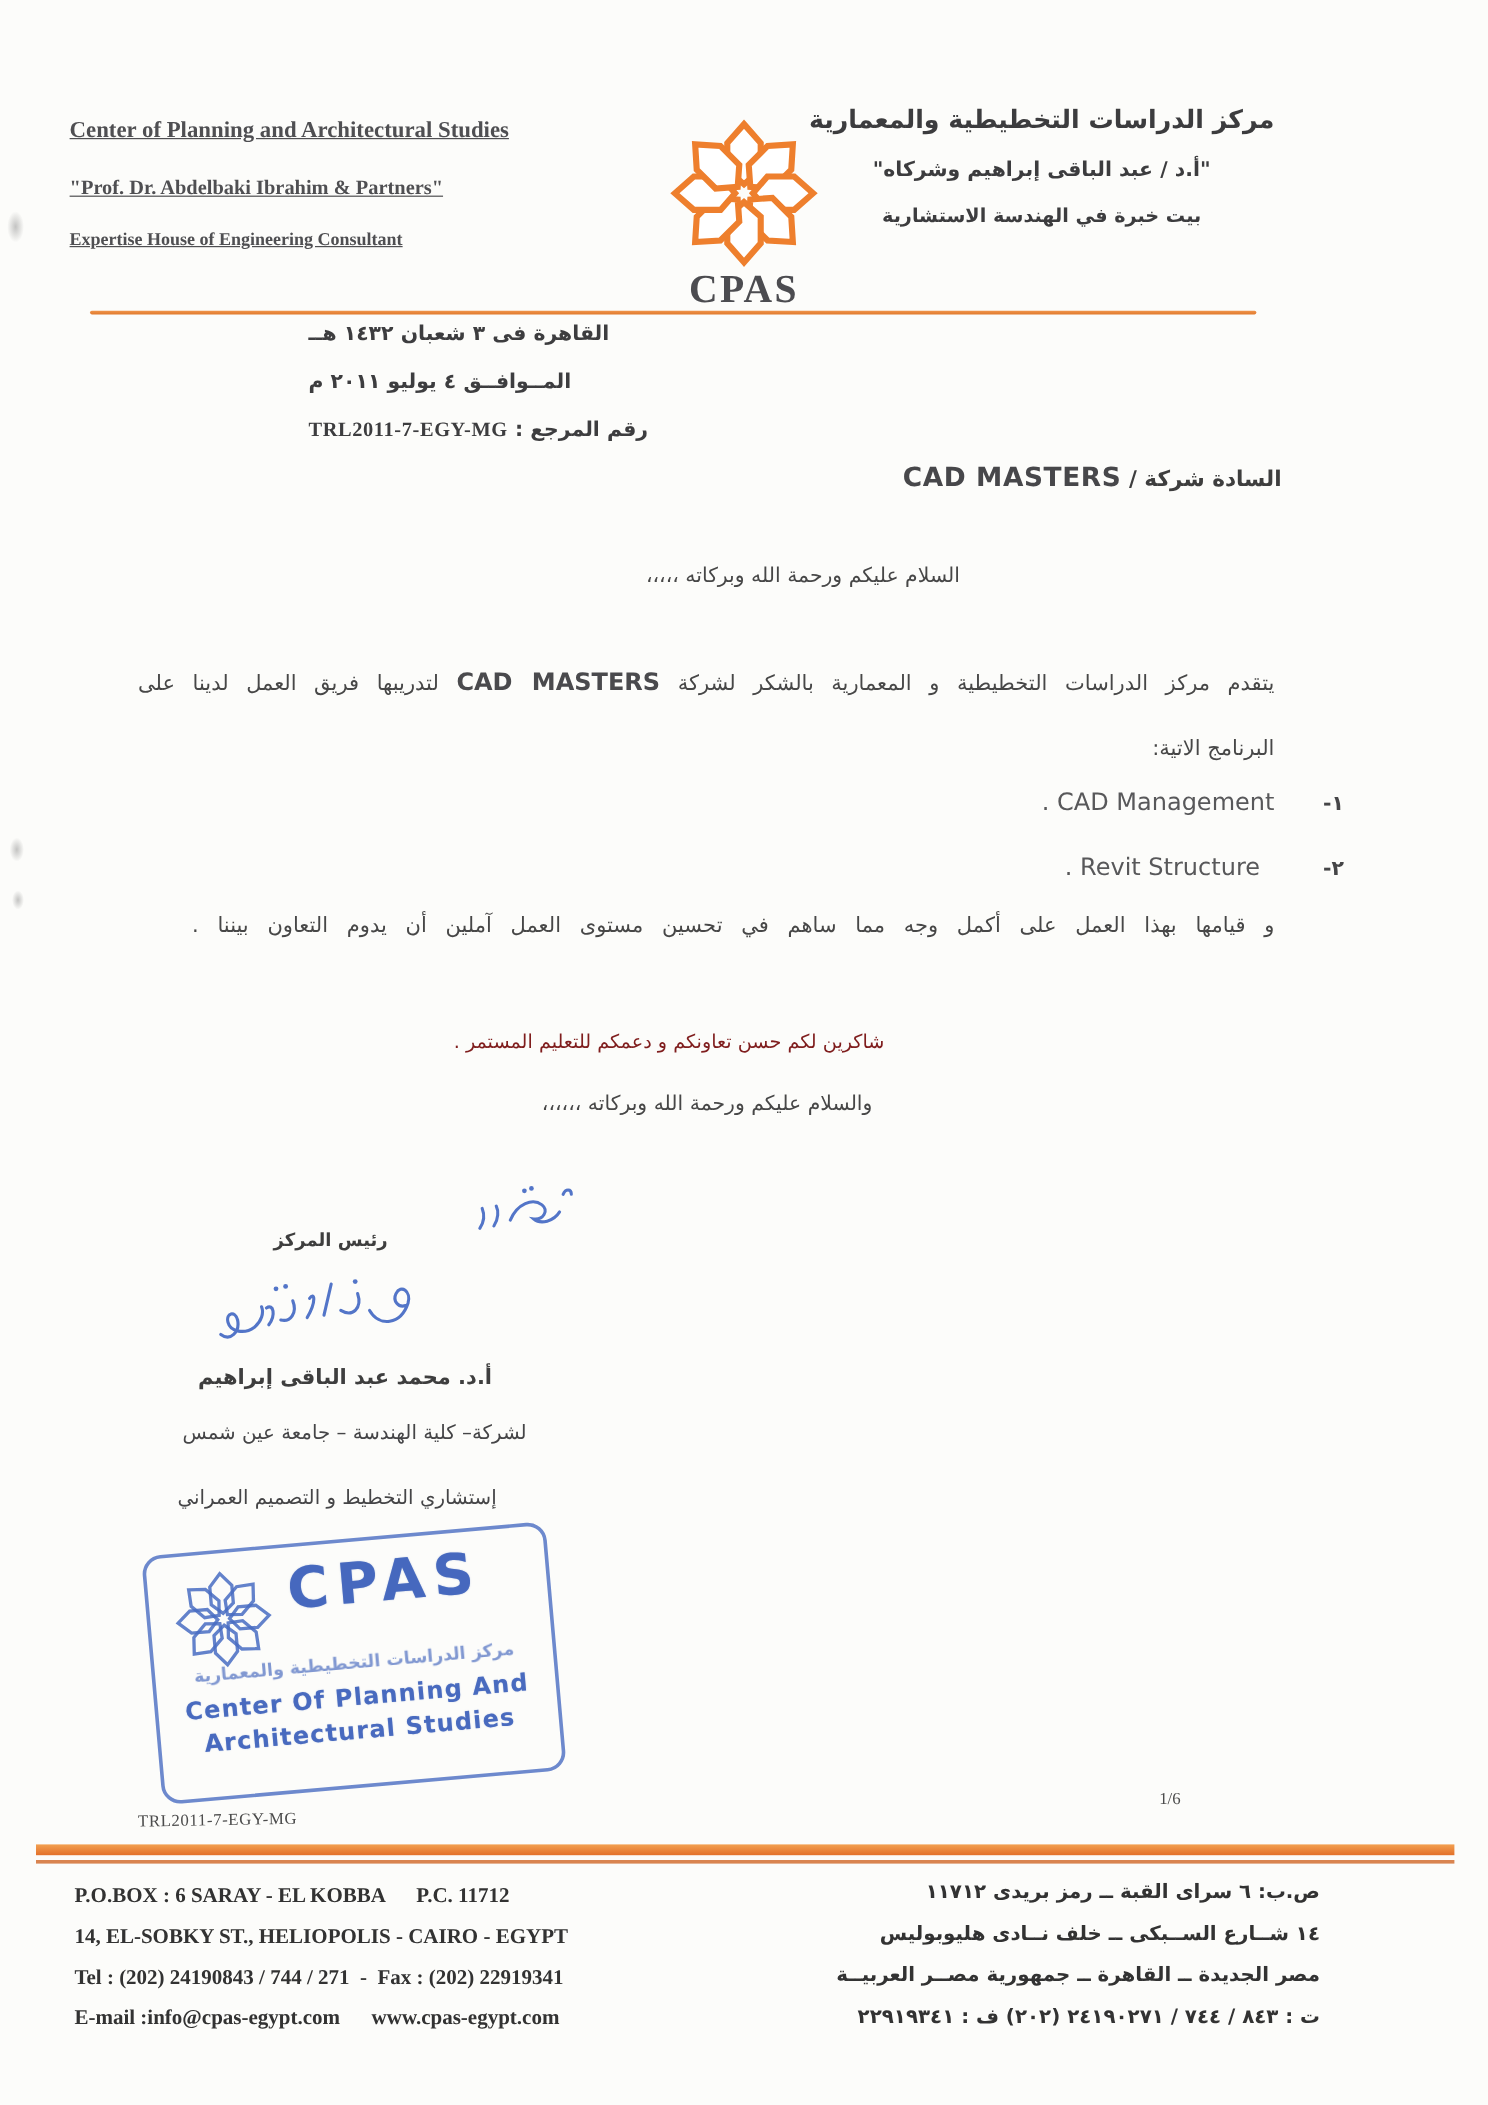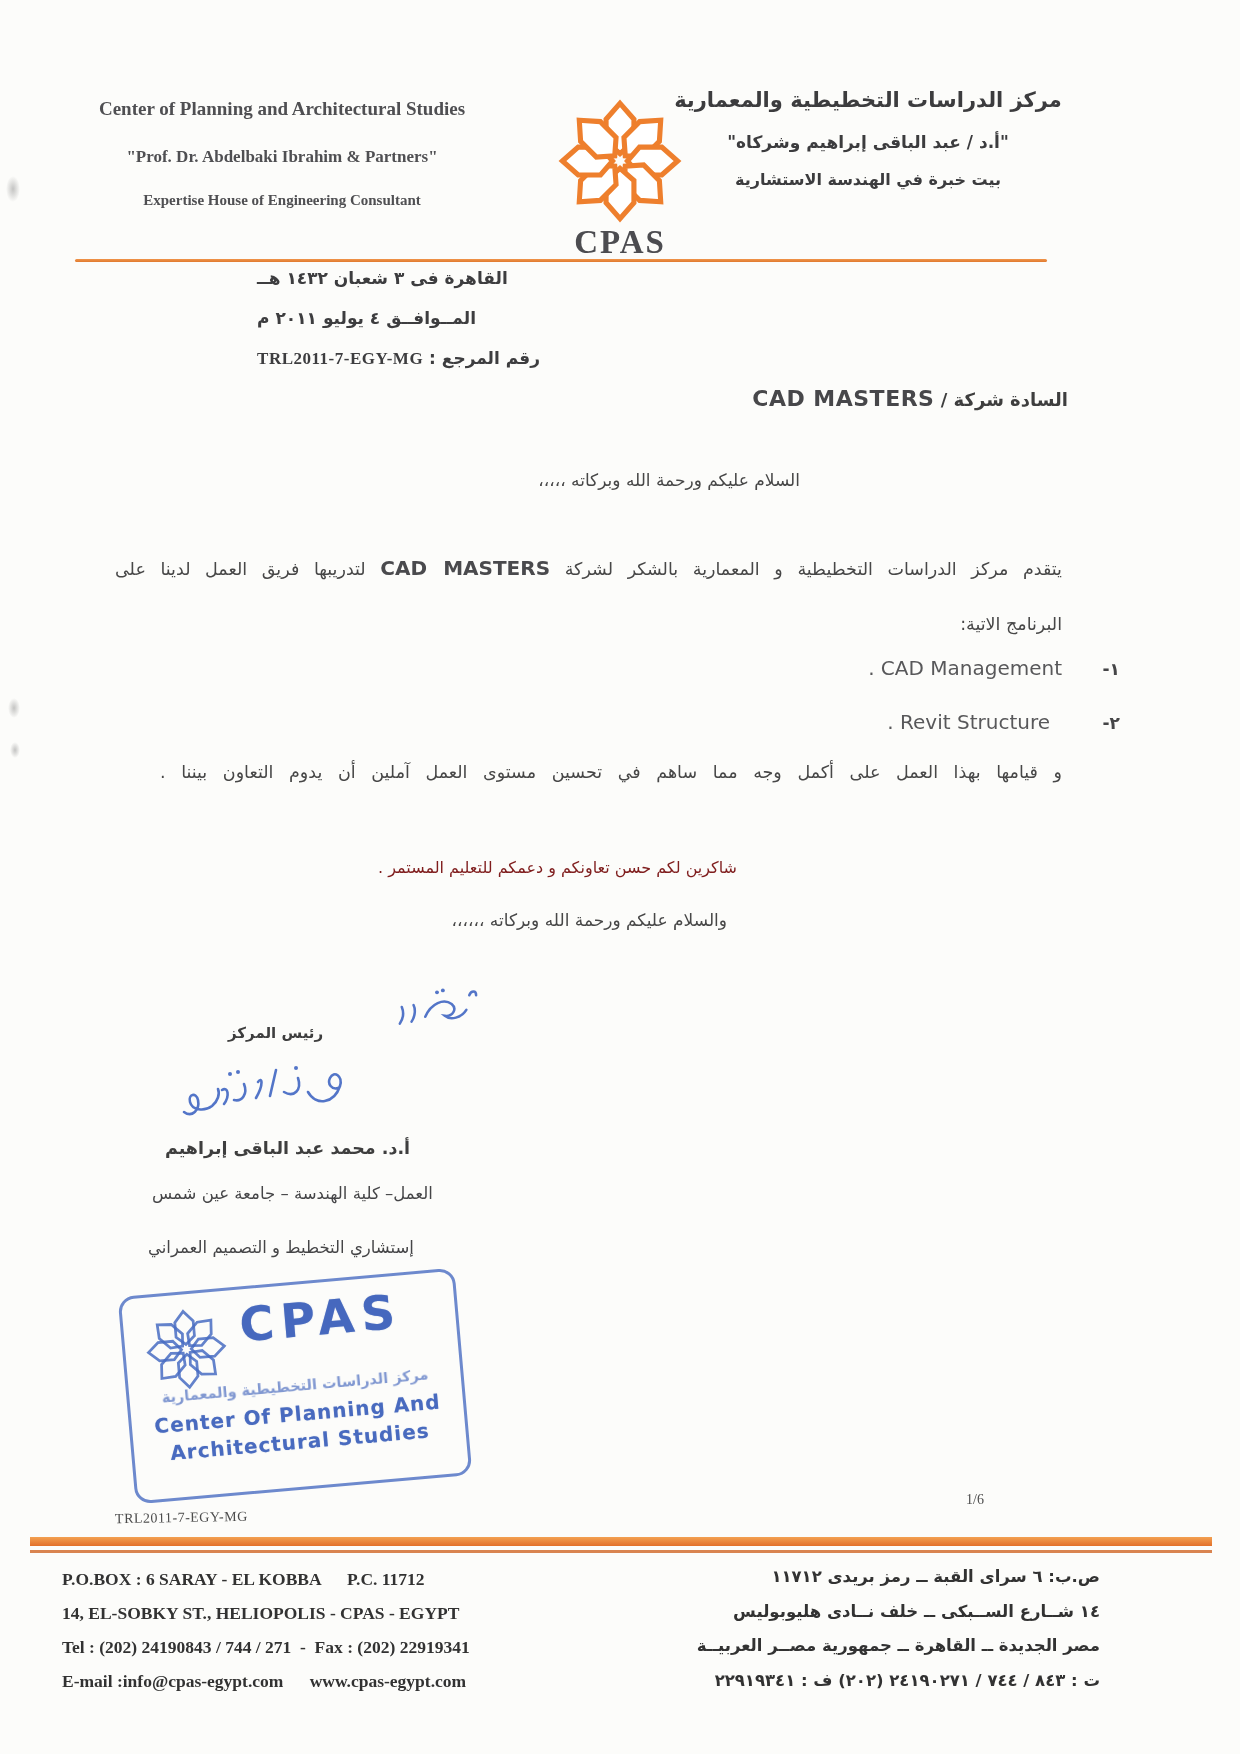--- a/index.html
+++ b/index.html
@@ -8,21 +8,21 @@
     width:1240px;height:1754px;
     background:#fcfcfa;
     overflow:hidden;
     font-family:"DejaVu Sans",sans-serif;
     color:#3e3e3e;
   }
   .abs{position:absolute;}
   .ar{font-family:"DejaVu Sans",sans-serif;direction:rtl;}
 
   
-  .header-en{left:58px;top:98px;width:448px;text-align:center;color:#4f4f52;}
+  .header-en{left:58px;top:98px;width:448px;text-align:left;color:#4f4f52;text-decoration:underline;}
   .header-en .l1{font-family:"Liberation Serif",serif;font-weight:bold;font-size:19px;}
   .header-en .l2{font-family:"Liberation Serif",serif;font-weight:bold;font-size:17px;margin-top:27px;}
   .header-en .l3{font-family:"Liberation Serif",serif;font-weight:bold;font-size:15px;margin-top:25px;}
   .header-ar{right:176px;top:88px;width:392px;text-align:center;color:#3c3c3e;}
   .header-ar .l1{font-size:21px;font-weight:bold;}
   .header-ar .l2{font-size:17px;font-weight:bold;margin-top:20px;}
   .header-ar .l3{font-size:16px;font-weight:bold;margin-top:18px;}
   .logo{left:552px;top:96px;width:136px;text-align:center;}
   .logo svg{display:block;margin:0 auto;}
   .logo .word{font-family:"Liberation Serif",serif;font-weight:700;font-size:33px;letter-spacing:2px;color:#4c4c50;margin-top:-2px;}
@@ -185,21 +185,21 @@
     <circle class="inkdot" cx="52" cy="14" r="2"></circle>
     <circle class="inkdot" cx="60" cy="12" r="2"></circle>
     <path class="ink" d="M78,38 C86,24 84,16 80,22"></path>
     <path class="ink" d="M92,36 L98,10"></path>
     <path class="ink" d="M106,32 C116,38 124,30 120,18"></path>
     <circle class="inkdot" cx="118" cy="8" r="2"></circle>
     <path class="ink" d="M130,32 C138,46 156,44 162,26 C165,16 156,10 152,18 C149,24 154,30 160,28"></path>
   </svg>
 
   <div class="abs sig-name ar">أ.د. محمد عبد الباقى إبراهيم</div>
-  <div class="abs sig-role1 ar">العمل– كلية الهندسة – جامعة عين شمس</div>
+  <div class="abs sig-role1 ar">لشركة– كلية الهندسة – جامعة عين شمس</div>
   <div class="abs sig-role2 ar">إستشاري التخطيط و التصميم العمراني</div>
 
   <div class="abs stamp">
     <svg class="star" width="86" height="86" viewBox="-70 -70 140 140">
       <g stroke="rgba(72,108,194,.85)" stroke-width="4.5" fill="none" stroke-linejoin="miter">
         <path d="M0,-62 L15,-45 L15,-21 L0,-8 L-15,-21 L-15,-45 Z"></path>
         <path d="M0,-62 L15,-45 L15,-21 L0,-8 L-15,-21 L-15,-45 Z" transform="rotate(45)"></path>
         <path d="M0,-62 L15,-45 L15,-21 L0,-8 L-15,-21 L-15,-45 Z" transform="rotate(90)"></path>
         <path d="M0,-62 L15,-45 L15,-21 L0,-8 L-15,-21 L-15,-45 Z" transform="rotate(135)"></path>
         <path d="M0,-62 L15,-45 L15,-21 L0,-8 L-15,-21 L-15,-45 Z" transform="rotate(180)"></path>
@@ -215,21 +215,21 @@
   </div>
 
   <div class="abs foot-ref">TRL2011-7-EGY-MG</div>
   <div class="abs page-num">1/6</div>
 
   <div class="abs rule-bottom"></div>
   <div class="abs rule-bottom2"></div>
 
   <div class="abs footer-en">
     <div>P.O.BOX : 6 SARAY - EL KOBBA      P.C. 11712</div>
-    <div>14, EL-SOBKY ST., HELIOPOLIS - CPAS - EGYPT</div>
+    <div>14, EL-SOBKY ST., HELIOPOLIS - CAIRO - EGYPT</div>
     <div>Tel : (202) 24190843 / 744 / 271  -  Fax : (202) 22919341</div>
     <div>E-mail :info@cpas-egypt.com      www.cpas-egypt.com</div>
   </div>
 
   <div class="abs footer-ar">
     <div dir="rtl">ص.ب: ٦ سراى القبة ــ رمز بريدى ١١٧١٢</div>
     <div dir="rtl">١٤ شــارع الســبكى ــ خلف نــادى هليوبوليس</div>
     <div dir="rtl">مصر الجديدة ــ القاهرة ــ جمهورية مصــر العربيــة</div>
     <div dir="ltr">ت : ٨٤٣ / ٧٤٤ / ٢٤١٩٠٢٧١ (٢٠٢) ف : ٢٢٩١٩٣٤١</div>
   </div>

